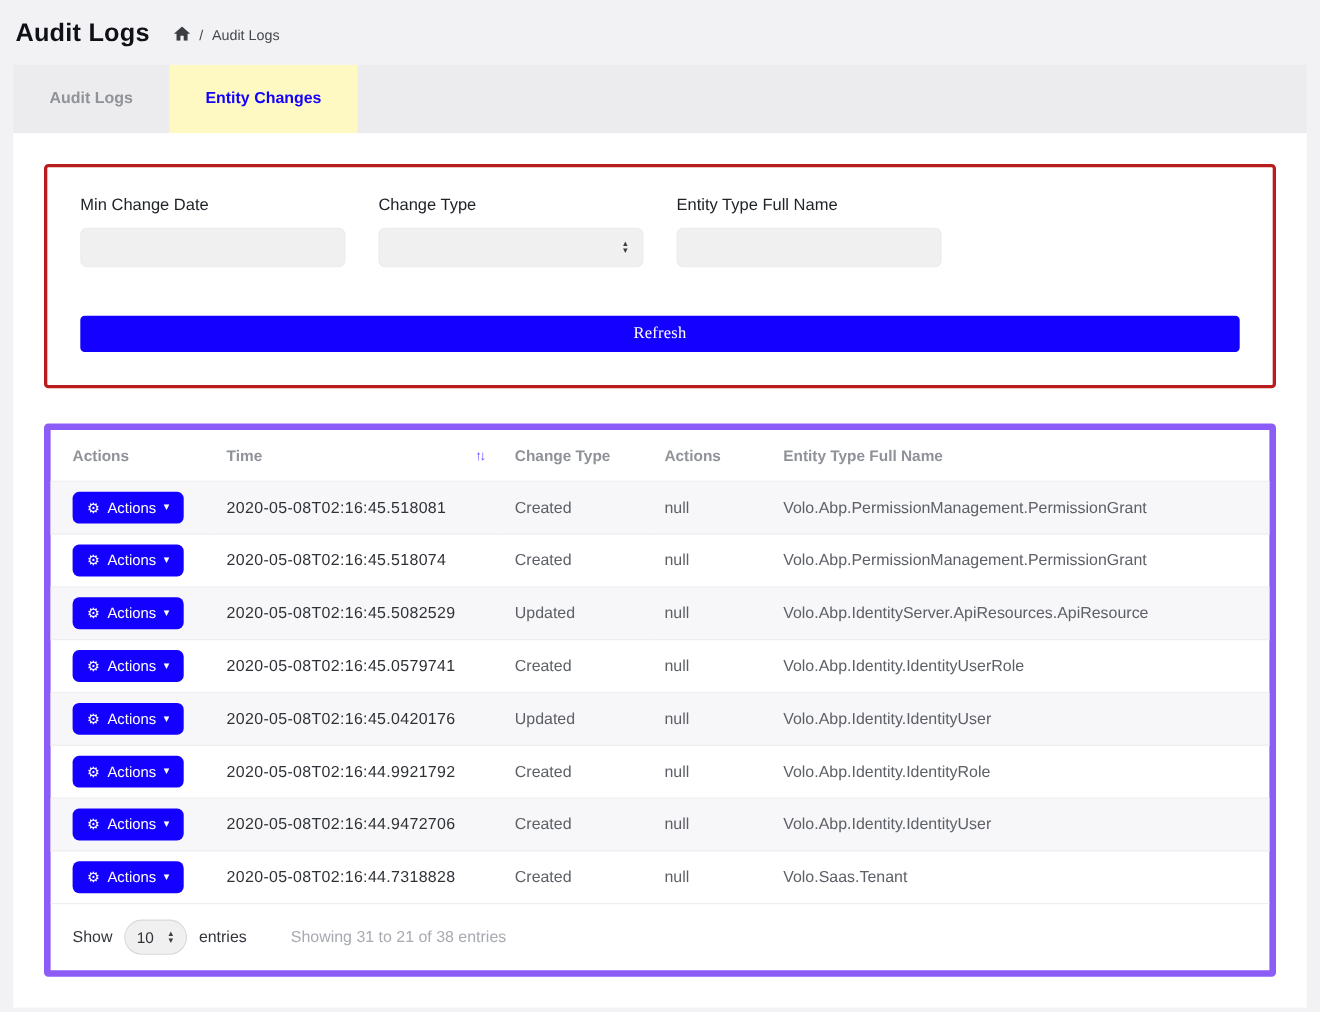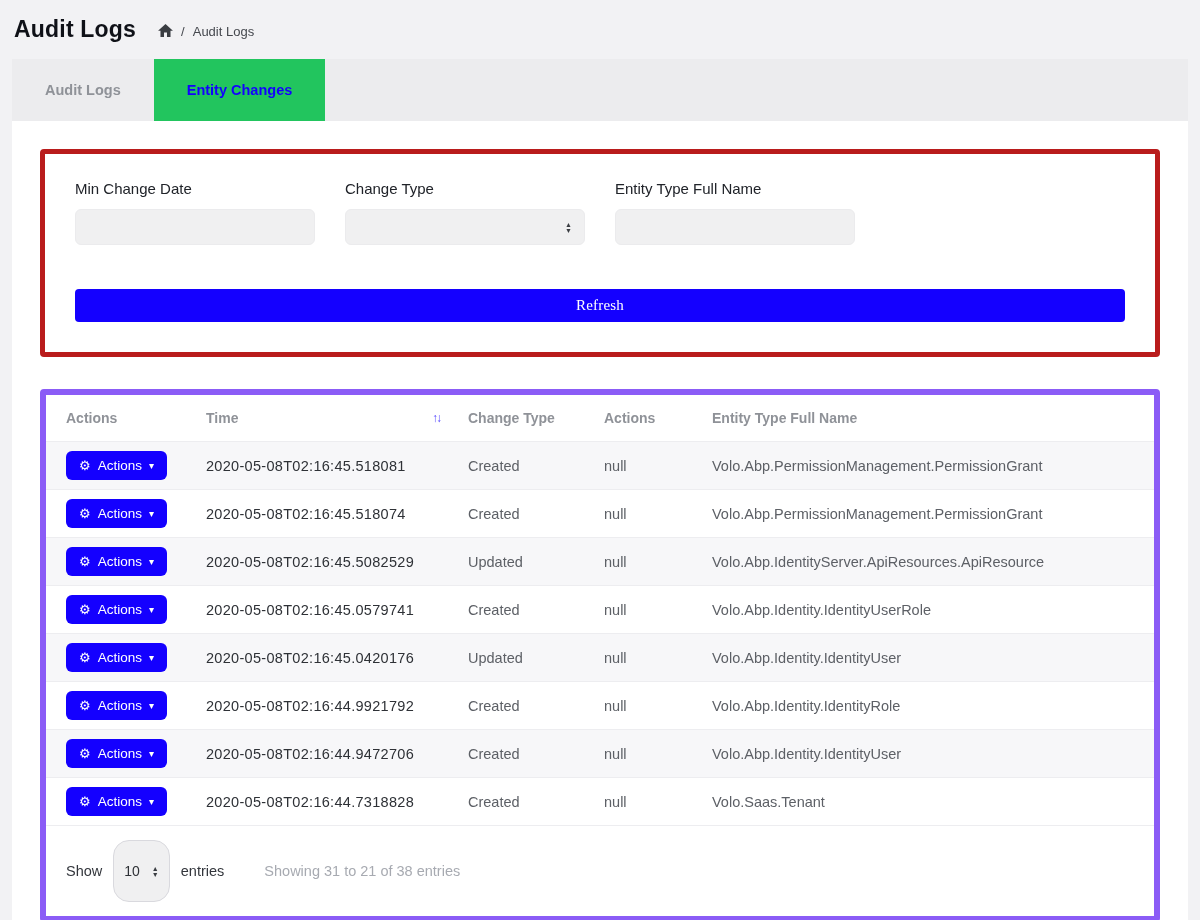--- a/index.html
+++ b/index.html
@@ -14,27 +14,27 @@
 
   
   .page-header { display: flex; align-items: center; padding: 16px 24px 16px 14px; gap: 22px; }
   .page-title { font-size: 23px; font-weight: 700; color: #0f1117; letter-spacing: 0.2px; }
   .breadcrumb { display: flex; align-items: center; gap: 8px; font-size: 13px; color: #45484e; font-weight: 500; padding-top: 4px; }
   .breadcrumb .home-ic { display: inline-flex; margin-top: -2px; }
 
   
   .tab-strip { margin: 0 12px; background: #ececee; display: flex; height: 62px; }
   .tab { display: flex; align-items: center; padding: 0 33px; font-size: 14.5px; font-weight: 600; color: #8f9298; cursor: pointer; }
-  .tab.active { background: #22c55e; color: var(--accent); }
+  .tab.active { background: #fef9c3; color: var(--accent); }
 
   
   .panel { margin: 0 12px; background: #ffffff; padding: 28px; min-height: 770px; }
 
   
-  .filter-card { border: 5px solid #b91c1c; border-radius: 4px; padding: 26px 30px 30px; }
+  .filter-card { border: 3px solid #b91c1c; border-radius: 4px; padding: 26px 30px 30px; }
   .filter-grid { display: grid; grid-template-columns: repeat(4, 1fr); gap: 30px; }
   .field-label { font-size: 15px; color: #202329; font-weight: 500; margin-bottom: 12px; }
   .field-input {
     width: 100%; height: 36px; background: #f0f0f1; border: 1px solid #ebebed;
     border-radius: 6px; padding: 0 10px; font: inherit; color: #2e3136; outline: none;
   }
   .field-select {
     width: 100%; height: 36px; background: #f0f0f1; border: 1px solid #ebebed;
     border-radius: 6px; display: flex; align-items: center; justify-content: flex-end;
     padding: 0 12px; cursor: pointer;
@@ -72,21 +72,21 @@
   .actions-btn .gear { font-size: 13px; line-height: 1; }
   .actions-btn .caret { font-size: 10px; line-height: 1; }
 
   
   .table-footer {
     display: flex; align-items: center; padding: 14px 20px; border-top: 1px solid #ededf0;
     font-size: 14.5px; color: #33363c;
   }
   .show-group { display: flex; align-items: center; gap: 11px; }
   .page-size-select {
-    display: inline-flex; align-items: center; gap: 12px; padding: 22px 10px;
+    display: inline-flex; align-items: center; gap: 12px; padding: 7px 10px;
     background: #f0f0f1; border: 1px solid #d9d9de; border-radius: 16px;
     font-size: 14px; cursor: pointer; color: #2e3136;
   }
   .summary { margin-left: 40px; color: #a7aab1; }
   .pagination { margin-left: auto; display: flex; align-items: center; gap: 24px; }
   .pag-link { cursor: pointer; color: #2e3136; }
   .pag-pages { display: flex; align-items: center; gap: 24px; }
   .page { cursor: pointer; color: #2e3136; min-width: 12px; text-align: center; }
   .page.active {
     background: var(--accent); color: #fff; width: 27px; height: 27px;

